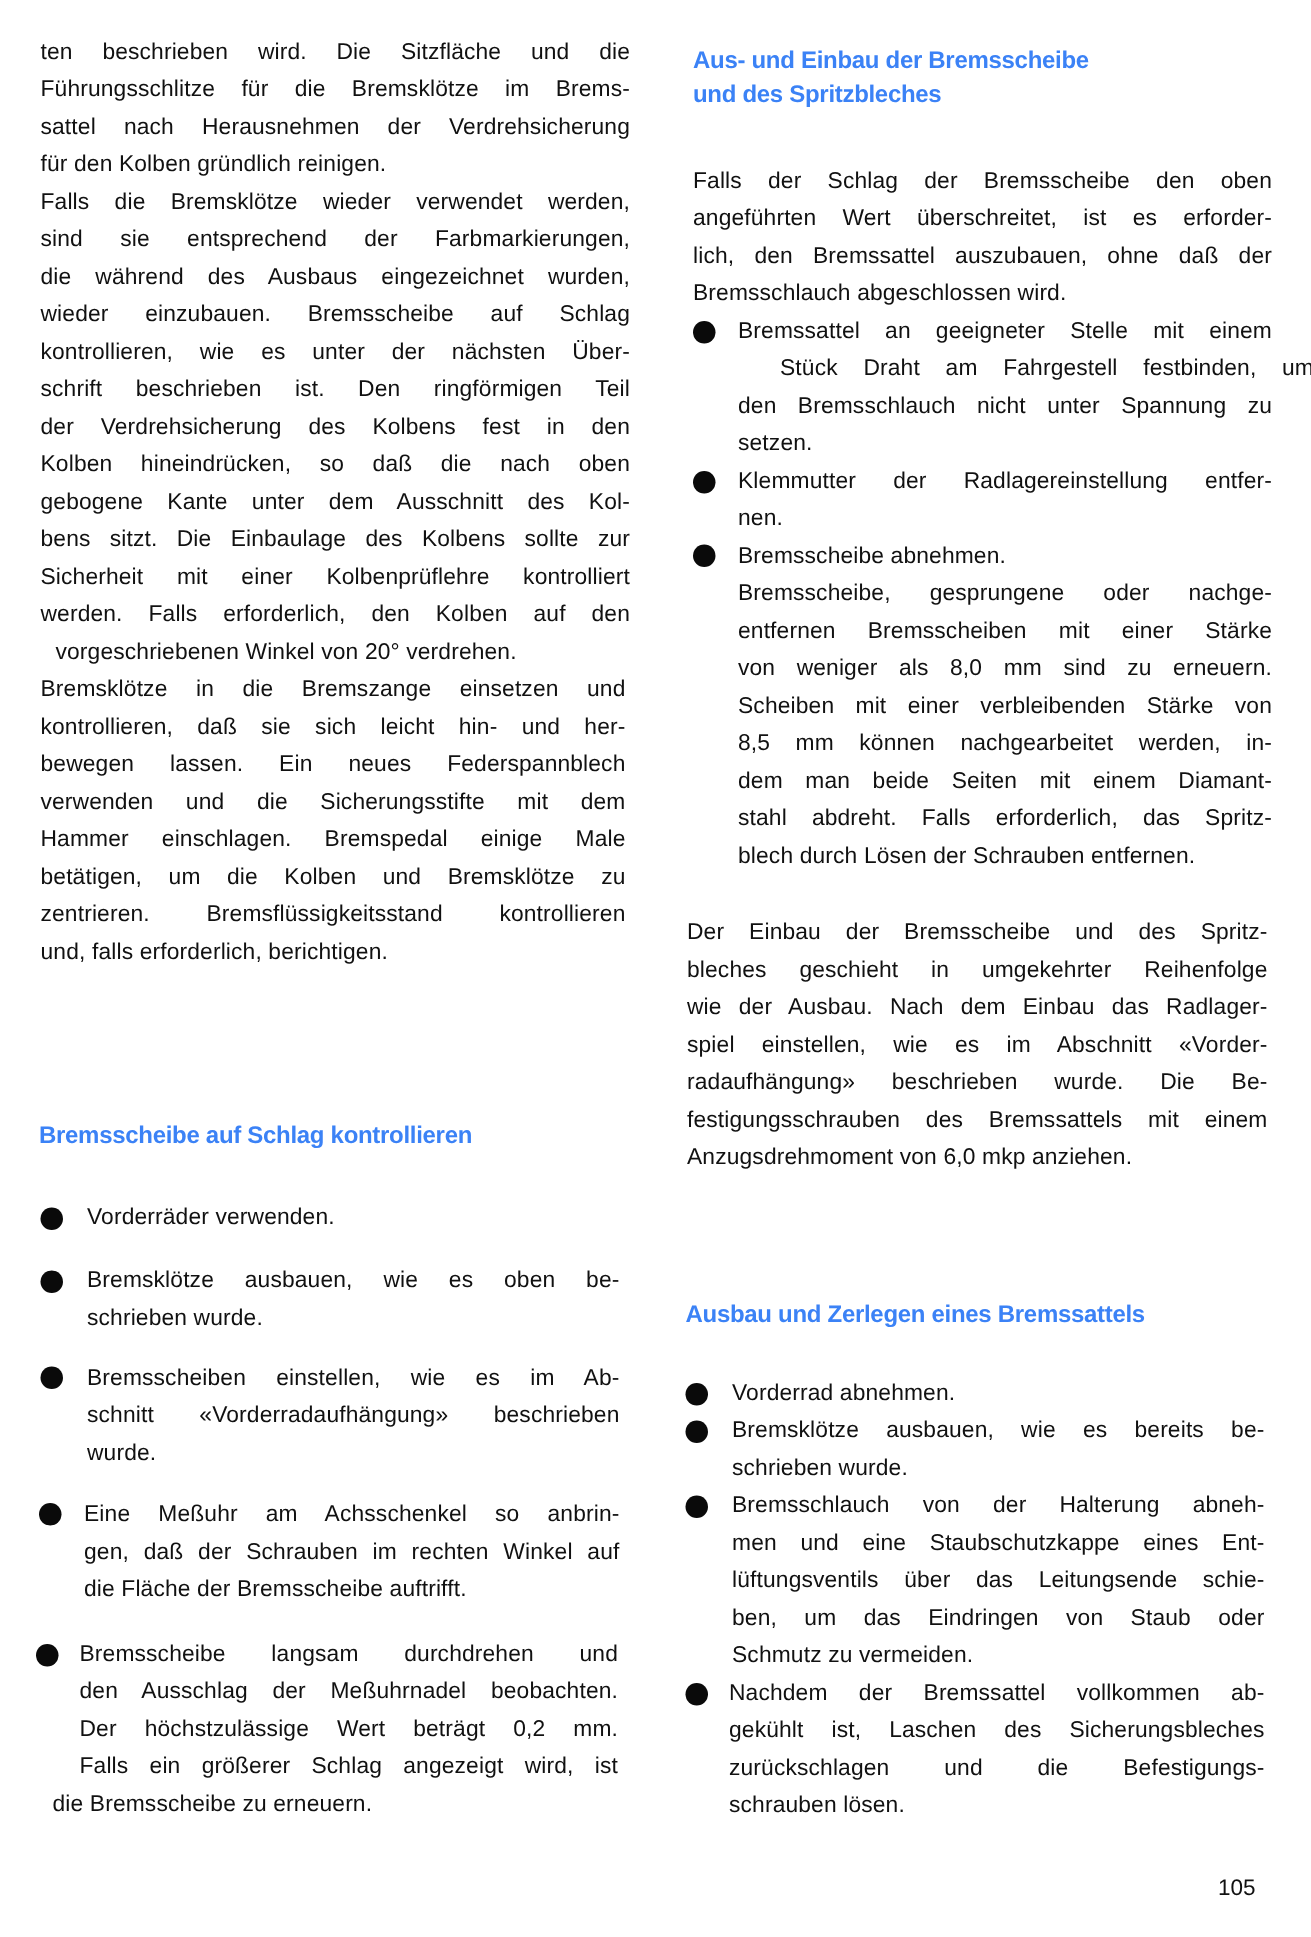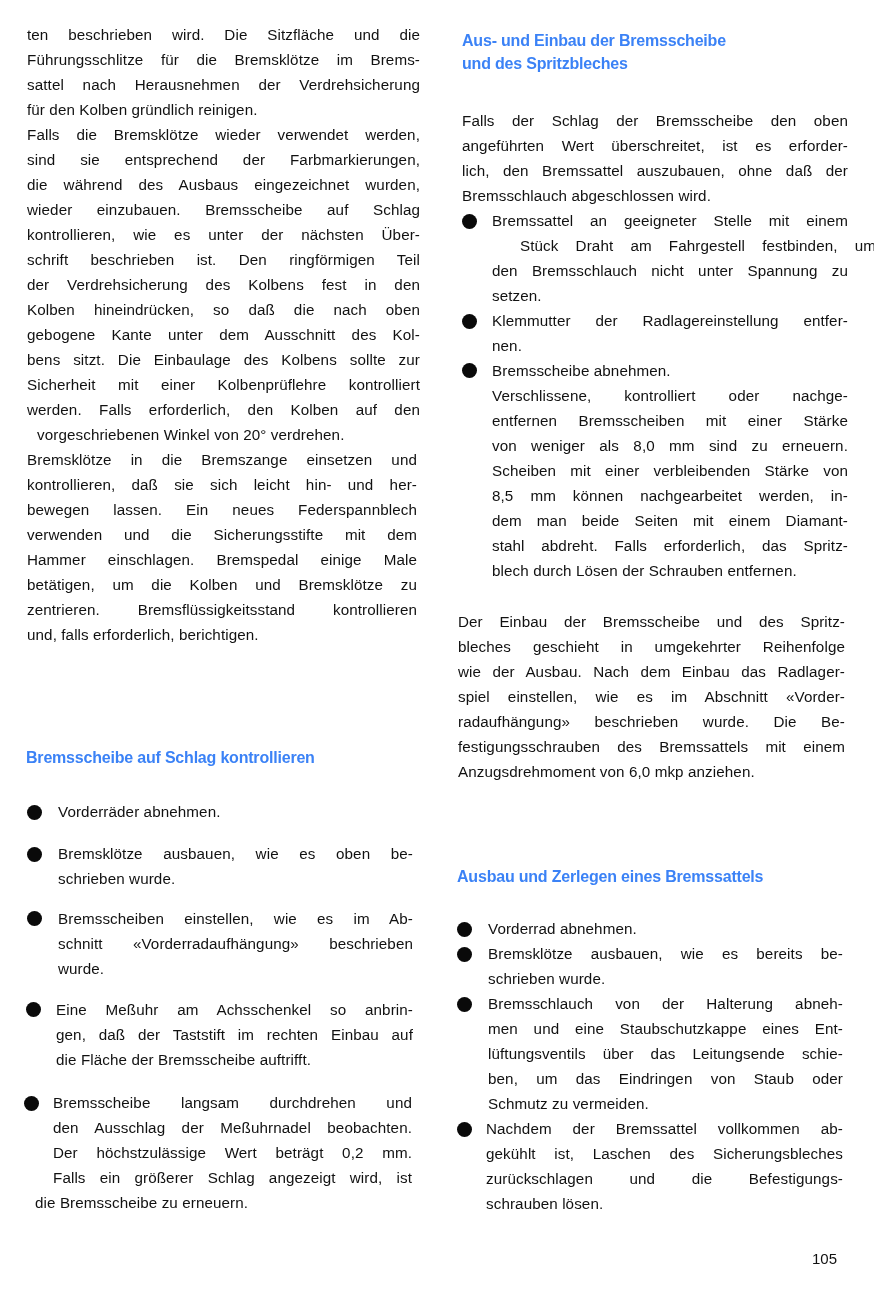--- a/index.html
+++ b/index.html
@@ -46,34 +46,34 @@
     <div class="line just" style="left:27px;top:526px;width:390px">verwenden und die Sicherungsstifte mit dem</div>
     <div class="line just" style="left:27px;top:551px;width:390px">Hammer einschlagen. Bremspedal einige Male</div>
     <div class="line just" style="left:27px;top:576px;width:390px">betätigen, um die Kolben und Bremsklötze zu</div>
     <div class="line just" style="left:27px;top:601px;width:390px">zentrieren. Bremsflüssigkeitsstand kontrollieren</div>
     <div class="line" style="left:27px;top:626px">und, falls erforderlich, berichtigen.</div>
 
     <div class="h" style="left:26px;top:747px">Bremsscheibe auf Schlag kontrollieren</div>
 
     <div>
       <div class="bullet" style="left:27px;top:805px"></div>
-      <div class="line" style="left:58px;top:803px">Vorderräder abnehmen.</div>
+      <div class="line" style="left:58px;top:803px">Vorderräder verwenden.</div>
 
       <div class="bullet" style="left:27px;top:847px"></div>
       <div class="line just" style="left:58px;top:845px;width:355px">Bremsklötze ausbauen, wie es oben be-</div>
       <div class="line" style="left:58px;top:870px">schrieben wurde.</div>
 
       <div class="bullet" style="left:27px;top:911px"></div>
       <div class="line just" style="left:58px;top:910px;width:355px">Bremsscheiben einstellen, wie es im Ab-</div>
       <div class="line just" style="left:58px;top:935px;width:355px">schnitt «Vorderradaufhängung» beschrieben</div>
       <div class="line" style="left:58px;top:960px">wurde.</div>
 
       <div class="bullet" style="left:26px;top:1002px"></div>
       <div class="line just" style="left:56px;top:1001px;width:357px">Eine Meßuhr am Achsschenkel so anbrin-</div>
-      <div class="line just" style="left:56px;top:1026px;width:357px">gen, daß der Taststift im rechten Einbau auf</div>
+      <div class="line just" style="left:56px;top:1026px;width:357px">gen, daß der Schrauben im rechten Winkel auf</div>
       <div class="line" style="left:56px;top:1051px">die Fläche der Bremsscheibe auftrifft.</div>
 
       <div class="bullet" style="left:24px;top:1096px"></div>
       <div class="line just" style="left:53px;top:1094px;width:359px">Bremsscheibe langsam durchdrehen und</div>
       <div class="line just" style="left:53px;top:1119px;width:359px">den Ausschlag der Meßuhrnadel beobachten.</div>
       <div class="line just" style="left:53px;top:1144px;width:359px">Der höchstzulässige Wert beträgt 0,2 mm.</div>
       <div class="line just" style="left:53px;top:1169px;width:359px">Falls ein größerer Schlag angezeigt wird, ist</div>
       <div class="line" style="left:35px;top:1194px">die Bremsscheibe zu erneuern.</div>
     </div>
   </div>
@@ -93,21 +93,21 @@
       <div class="line just" style="left:520px;top:237px;width:356px">Stück Draht am Fahrgestell festbinden, um</div>
       <div class="line just" style="left:492px;top:262px;width:356px">den Bremsschlauch nicht unter Spannung zu</div>
       <div class="line" style="left:492px;top:287px">setzen.</div>
 
       <div class="bullet" style="left:462px;top:314px"></div>
       <div class="line just" style="left:492px;top:312px;width:356px">Klemmutter der Radlagereinstellung entfer-</div>
       <div class="line" style="left:492px;top:337px">nen.</div>
 
       <div class="bullet" style="left:462px;top:363px"></div>
       <div class="line" style="left:492px;top:362px">Bremsscheibe abnehmen.</div>
-      <div class="line just" style="left:492px;top:387px;width:356px">Verschlissene, kontrolliert oder nachge-</div>
+      <div class="line just" style="left:492px;top:387px;width:356px">Bremsscheibe, gesprungene oder nachge-</div>
       <div class="line just" style="left:492px;top:412px;width:356px">entfernen Bremsscheiben mit einer Stärke</div>
       <div class="line just" style="left:492px;top:437px;width:356px">von weniger als 8,0 mm sind zu erneuern.</div>
       <div class="line just" style="left:492px;top:462px;width:356px">Scheiben mit einer verbleibenden Stärke von</div>
       <div class="line just" style="left:492px;top:487px;width:356px">8,5 mm können nachgearbeitet werden, in-</div>
       <div class="line just" style="left:492px;top:512px;width:356px">dem man beide Seiten mit einem Diamant-</div>
       <div class="line just" style="left:492px;top:537px;width:356px">stahl abdreht. Falls erforderlich, das Spritz-</div>
       <div class="line" style="left:492px;top:562px">blech durch Lösen der Schrauben entfernen.</div>
     </div>
 
     <div class="line just" style="left:458px;top:613px;width:387px">Der Einbau der Bremsscheibe und des Spritz-</div>

